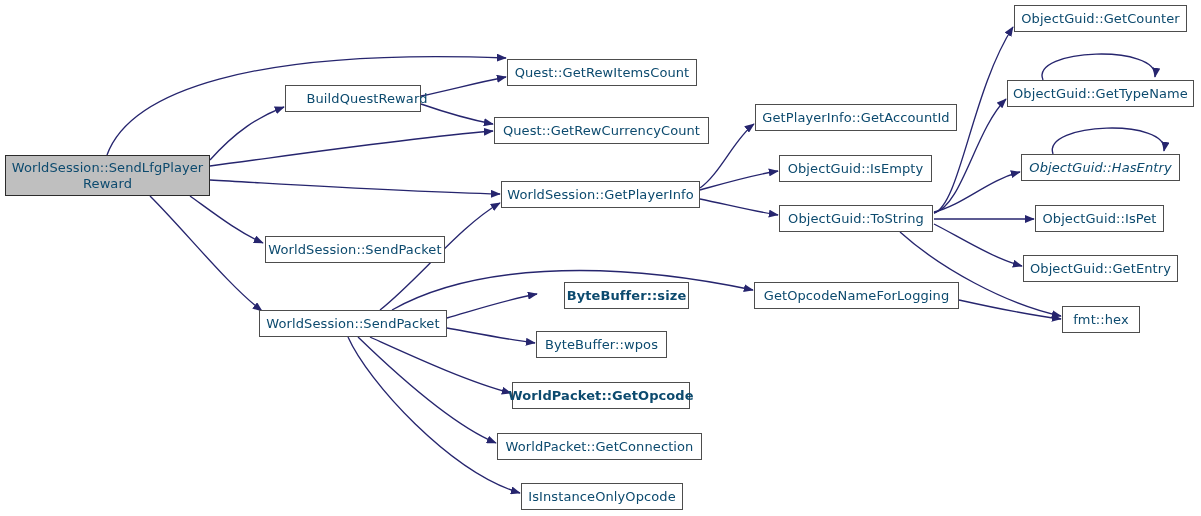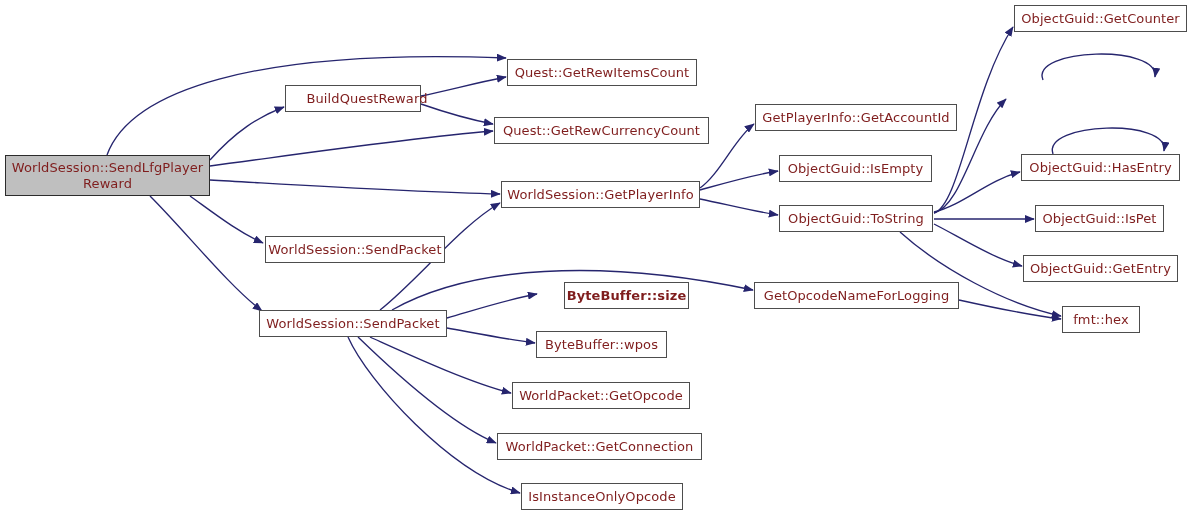--- a/index.html
+++ b/index.html
@@ -10,21 +10,21 @@
     height:516px;
     background:#ffffff;
     overflow:hidden;
   }
   #edges { position:absolute; left:0; top:0; width:1201px; height:516px; }
   .node {
     position:absolute;
     box-sizing:border-box;
     border:1px solid #4d4d4d;
     background:#ffffff;
-    color:#7f1d1d;
+    color:#0c4a6e;
     font-size:13px;
     line-height:1.18;
     display:flex;
     align-items:center;
     justify-content:center;
     text-align:center;
     white-space:pre-line;
     letter-spacing:0.1px;
   }
   .node.root {
@@ -75,25 +75,26 @@
 <div class="node root" style="left: 5px; top: 155px; width: 205px; height: 41px;">WorldSession::SendLfgPlayer
 Reward</div>
     <div class="node" style="left: 285px; top: 85px; width: 136px; height: 27px; padding-left: 28px;">BuildQuestReward</div>
     <div class="node" style="left: 507px; top: 59px; width: 190px; height: 27px;">Quest::GetRewItemsCount</div>
     <div class="node" style="left: 494px; top: 117px; width: 215px; height: 27px;">Quest::GetRewCurrencyCount</div>
     <div class="node" style="left: 501px; top: 181px; width: 199px; height: 27px;">WorldSession::GetPlayerInfo</div>
     <div class="node" style="left: 265px; top: 236px; width: 180px; height: 27px;">WorldSession::SendPacket</div>
     <div class="node" style="left: 259px; top: 310px; width: 188px; height: 27px;">WorldSession::SendPacket</div>
     <div class="node" style="left: 564px; top: 282px; width: 125px; height: 27px; font-weight: bold;">ByteBuffer::size</div>
     <div class="node" style="left: 536px; top: 331px; width: 131px; height: 27px;">ByteBuffer::wpos</div>
-    <div class="node" style="left: 512px; top: 382px; width: 178px; height: 27px;">WorldPacket::GetOpcode</div>
+    <div class="node" style="left: 512px; top: 382px; width: 178px; height: 27px; font-weight: bold;">WorldPacket::GetOpcode</div>
     <div class="node" style="left: 497px; top: 433px; width: 205px; height: 27px;">WorldPacket::GetConnection</div>
     <div class="node" style="left: 521px; top: 483px; width: 162px; height: 27px;">IsInstanceOnlyOpcode</div>
     <div class="node" style="left: 755px; top: 104px; width: 202px; height: 27px;">GetPlayerInfo::GetAccountId</div>
     <div class="node" style="left: 779px; top: 155px; width: 153px; height: 27px;">ObjectGuid::IsEmpty</div>
     <div class="node" style="left: 779px; top: 205px; width: 154px; height: 27px;">ObjectGuid::ToString</div>
     <div class="node" style="left: 754px; top: 282px; width: 205px; height: 27px;">GetOpcodeNameForLogging</div>
     <div class="node" style="left: 1014px; top: 5px; width: 173px; height: 27px;">ObjectGuid::GetCounter</div>
-    <div class="node" style="left: 1021px; top: 154px; width: 159px; height: 27px;">ObjectGuid::HasEntry</div>
+    <div class="node" style="left: 1007px; top: 80px; width: 187px; height: 27px;">ObjectGuid::GetTypeName</div>
+    <div class="node" style="left: 1021px; top: 154px; width: 159px; height: 27px; font-style: italic;">ObjectGuid::HasEntry</div>
     <div class="node" style="left: 1035px; top: 205px; width: 129px; height: 27px;">ObjectGuid::IsPet</div>
     <div class="node" style="left: 1023px; top: 255px; width: 155px; height: 27px;">ObjectGuid::GetEntry</div>
     <div class="node" style="left: 1062px; top: 306px; width: 78px; height: 27px;">fmt::hex</div>
   </div>
 
 </body></html>

